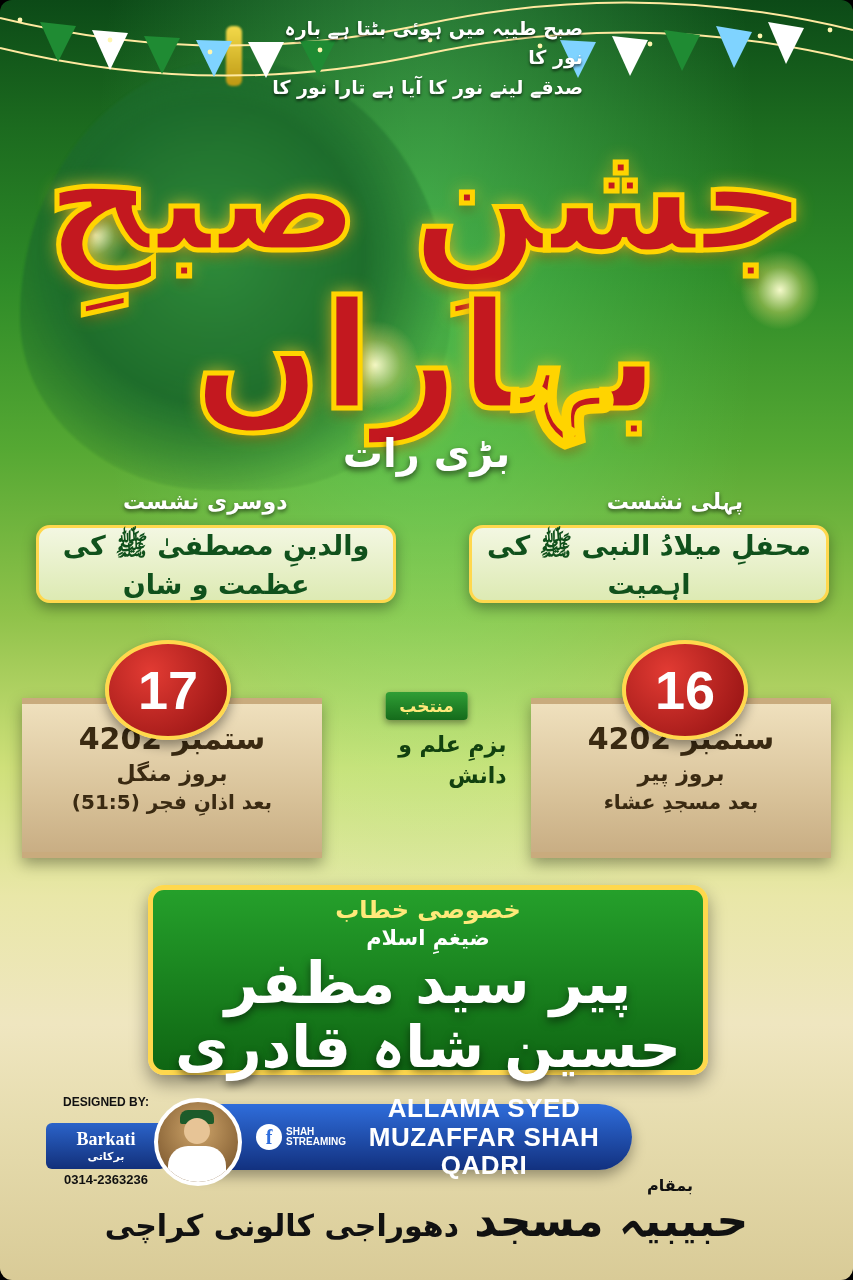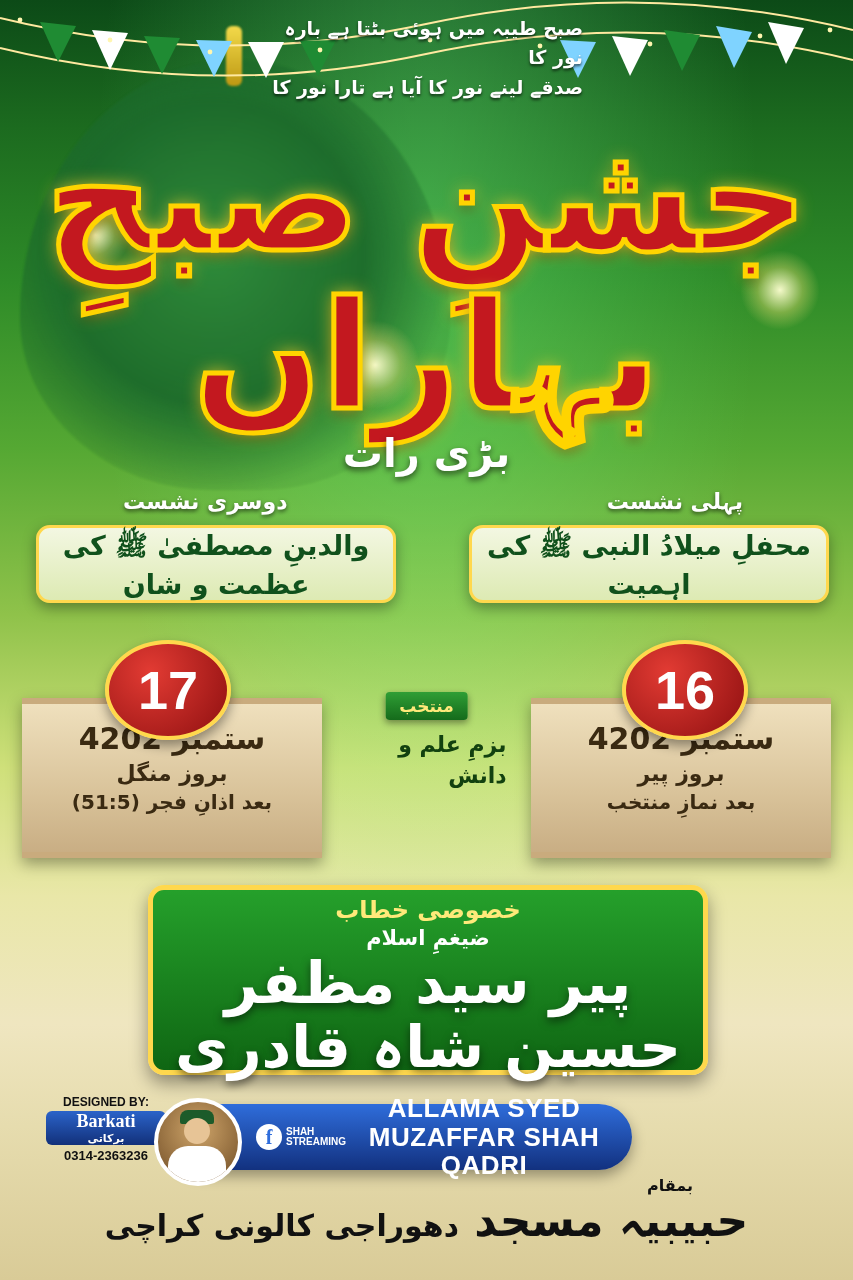--- a/index.html
+++ b/index.html
@@ -4,20 +4,21 @@
 <style>
   html,body{margin:0;padding:0;background:#000;}
   body{font-family:"Liberation Sans", sans-serif;}
   .poster{
     position:relative;width:853px;height:1280px;overflow:hidden;
     background:
       radial-gradient(ellipse at 50% 18%, rgba(120,255,140,0.35) 0%, rgba(0,0,0,0) 55%),
       linear-gradient(180deg,#0c4a17 0%, #1c6b1f 10%, #2e8b28 22%, #55a833 35%,
                       #8fc24a 48%, #cfe07a 60%, #e9e7a8 70%, #efe6c0 80%,
                       #e6dcae 88%, #d9cb97 100%);
+    border-radius: 12px;
   }
   
   .dome{
     position:absolute;left:20px;top:60px;width:430px;height:430px;
     background:radial-gradient(circle at 45% 45%, #2f8a3b 0%, #1d6b2c 45%, rgba(20,80,35,0.1) 72%);
     border-radius:50% 50% 45% 45%/60% 60% 40% 40%;
     filter:blur(1px);opacity:.95;
   }
   .dome:after{
     content:"";position:absolute;left:48%;top:-34px;width:16px;height:60px;
@@ -117,22 +118,22 @@
   .speakerbox .name{
     font-size:58px;color:#ffffff;font-weight:bold;line-height:1.1;margin-top:2px;
     text-shadow:0 4px 8px rgba(0,0,0,.5);
   }
 
   .designed{
     position:absolute;left:46px;top:1095px;width:120px;text-align:center;
   }
   .designed .dtitle{font-size:12px;font-weight:bold;color:#111;}
   .designed .dbox{
-    margin-top:2px;background:linear-gradient(180deg,#2b63c9,#12307a);
-    color:#fff;border-radius:6px;padding:0 0;font-size:18px;font-weight:bold;
+    margin-top:14px;background:linear-gradient(180deg,#2b63c9,#12307a);
+    color:#fff;border-radius:6px;padding:6px 0;font-size:18px;font-weight:bold;
     font-family:"Liberation Serif", serif;
   }
   .designed .dphone{font-size:13px;font-weight:bold;color:#111;margin-top:3px;}
 
   .livebar{
     position:absolute;left:172px;top:1104px;width:460px;height:66px;
     background:linear-gradient(180deg,#2f6ddb,#12317f);border-radius:33px;
     box-shadow:0 6px 14px rgba(0,0,0,.35);
     display:flex;align-items:center;
   }
@@ -215,21 +216,21 @@
     <div class="sesslabel r urdu">پہلی نشست</div>
     <div class="session right urdu">محفلِ میلادُ النبی ﷺ کی اہمیت</div>
     <div class="sesslabel l urdu">دوسری نشست</div>
     <div class="session left urdu">والدینِ مصطفیٰ ﷺ کی عظمت و شان</div>
   </div>
 
   <div class="scrolls">
     <div class="scroll right">
       <div class="date urdu">ستمبر 2024</div>
       <div class="day urdu">بروز پیر</div>
-      <div class="time urdu">بعد نمازِ منتخب</div>
+      <div class="time urdu">بعد مسجدِ عشاء</div>
     </div>
     <div class="daybadge r">16</div>
 
     <div class="scroll left">
       <div class="date urdu">ستمبر 2024</div>
       <div class="day urdu">بروز منگل</div>
       <div class="time urdu">بعد اذانِ فجر (5:15)</div>
     </div>
     <div class="daybadge l">17</div>
 

